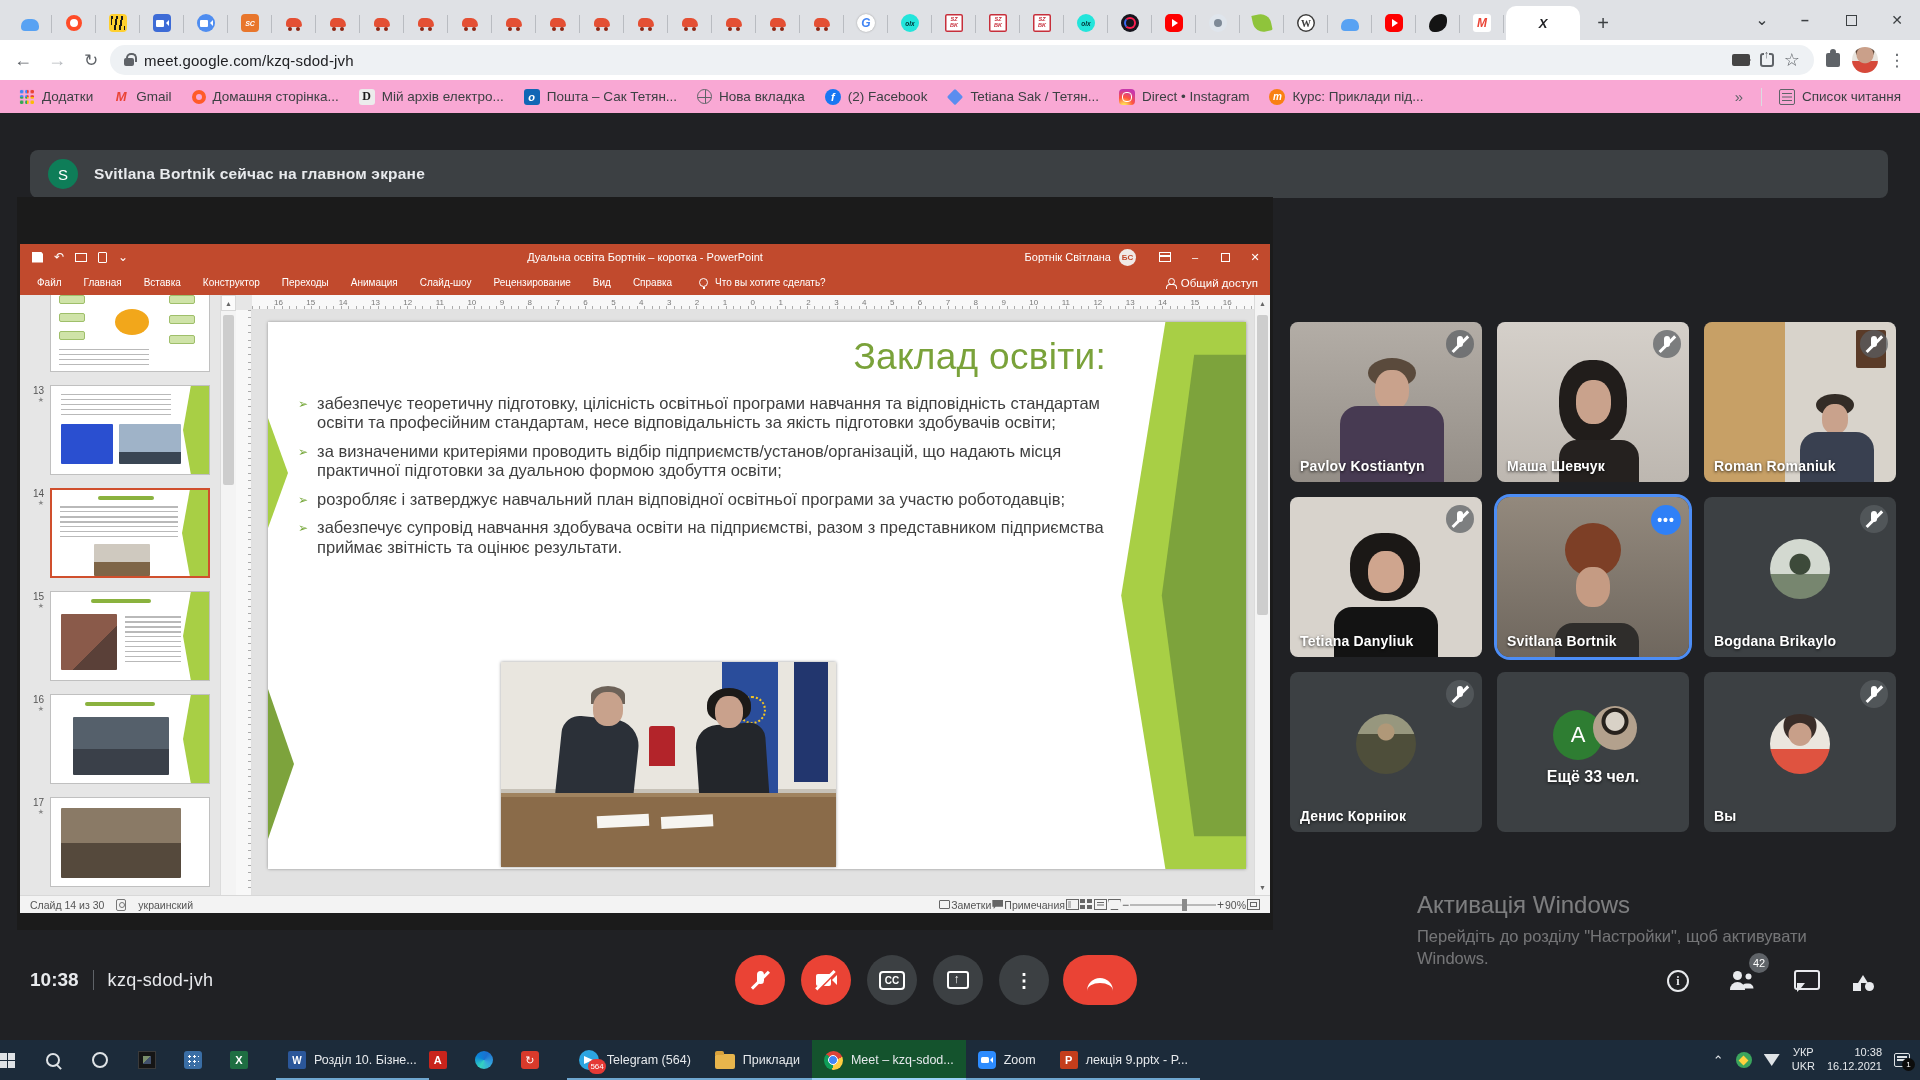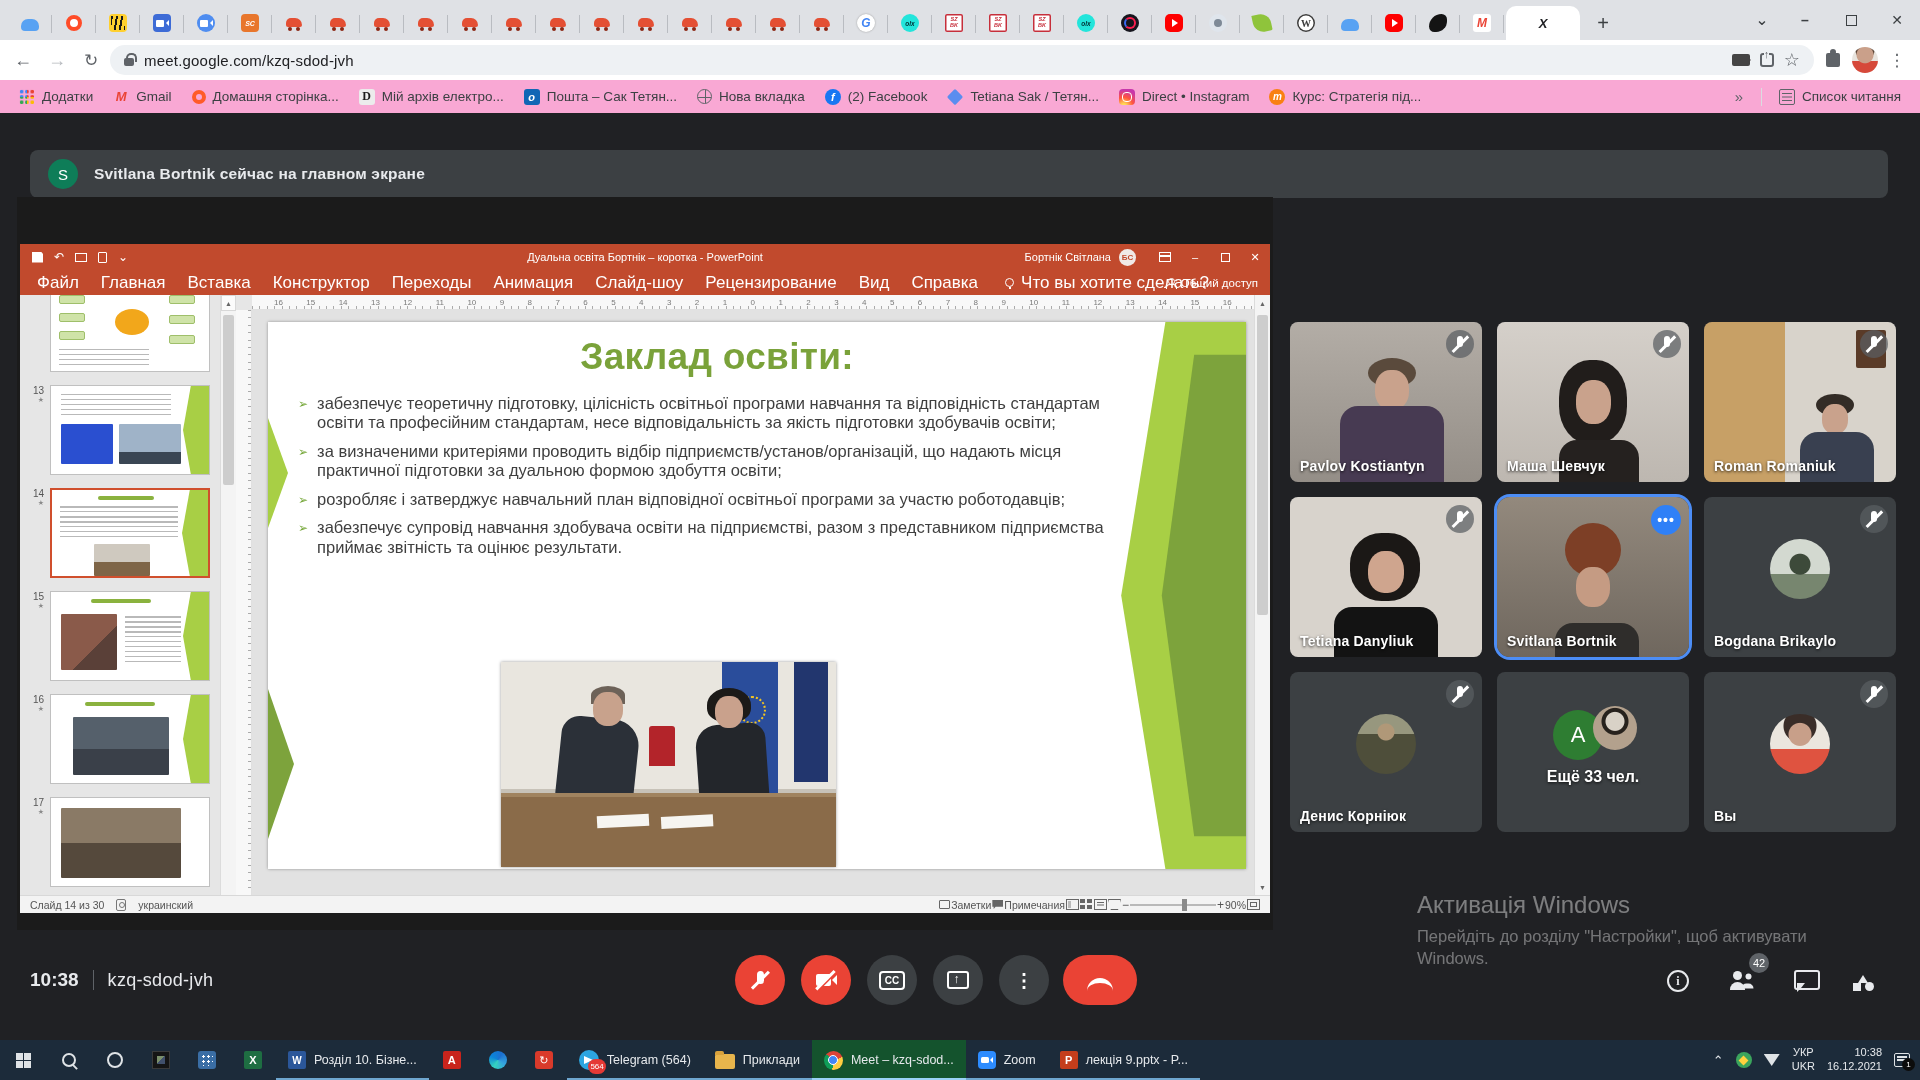--- a/index.html
+++ b/index.html
@@ -122,21 +122,21 @@
 .q-page{width:9px;height:11px;border:1.5px solid #fff;border-radius:1px}
 .gl-qmore::before{content:"\2304";font-size:12px}
 .ptitle{position:absolute;left:0;right:0;top:0;height:26px;display:flex;align-items:center;justify-content:center;pointer-events:none;font-size:11px}
 .ptright{margin-left:auto;display:flex;align-items:center;height:26px}
 .ptright .uname{font-size:11px;margin-right:8px}
 .ucircle{width:17px;height:17px;border-radius:50%;background:#f0e9e6;color:#c14a2d;font-size:8px;font-weight:bold;display:grid;place-items:center;margin-right:14px}
 .pwb{width:30px;height:26px;display:grid;place-items:center;font-size:11px}
 .ribicon{width:12px;height:10px;border:1.5px solid #fff;position:relative}
 .ribicon::before{content:"";position:absolute;left:0;right:0;top:2px;height:1.5px;background:#fff}
 .prest{width:9px;height:9px;border:1.5px solid #fff}
-.ppt-menu{position:absolute;left:0;right:0;top:26px;height:25px;background:#c14a2d;display:flex;align-items:center;color:#fff;font-size:17px;padding-left:6px}
+.ppt-menu{position:absolute;left:0;right:0;top:26px;height:25px;background:#c14a2d;display:flex;align-items:center;color:#fff;font-size:10px;padding-left:6px}
 .mtab{padding:0 11px;height:25px;display:flex;align-items:center}
 .tellme{display:flex;align-items:center;gap:7px;margin-left:16px}
 .bulb{width:9px;height:9px;border:1.5px solid #fff;border-radius:50%;position:relative}
 .bulb::after{content:"";position:absolute;left:2.5px;bottom:-3px;width:2px;height:2.5px;background:#fff}
 .sharebtn{position:absolute;right:12px;top:26px;height:25px;display:flex;align-items:center;gap:6px;color:#fff;font-size:11.5px}
 .shperson{width:9px;height:9px;position:relative}
 .shperson::before{content:"";position:absolute;left:2px;top:0;width:5px;height:5px;border-radius:50%;border:1.3px solid #fff}
 .shperson::after{content:"";position:absolute;left:0;bottom:-2px;width:9px;height:4px;border:1.3px solid #fff;border-radius:4px 4px 0 0;border-bottom:0}
 
 
@@ -170,21 +170,21 @@
 .vsb .dn::before{content:"\25BC"}
 .vsb .vth{position:absolute;left:2px;right:2px;top:20px;height:300px;background:#cdcdcd;border-radius:2px}
 
 
 .canvas{position:absolute;left:232px;top:66px;right:16px;bottom:18px;background:#e2e2e2}
 .slide{position:absolute;left:16px;top:12px;width:978px;height:547px;background:#fff;box-shadow:0 0 3px rgba(0,0,0,.35);overflow:hidden}
 .dec-r-lime{position:absolute;right:0;top:0;bottom:0;width:130px;background:#a8cf45;clip-path:polygon(100% 0,38% 0,4% 50%,38% 100%,100% 100%)}
 .dec-r-olive{position:absolute;right:0;top:0;bottom:0;width:108px;background:#7da33c;clip-path:polygon(100% 6%,52% 6%,22% 50%,52% 94%,100% 94%)}
 .dec-l1{position:absolute;left:0;top:96px;width:20px;height:110px;background:#a8cf45;clip-path:polygon(0 0,100% 50%,0 100%)}
 .dec-l2{position:absolute;left:0;bottom:30px;width:26px;height:150px;background:#7da33c;clip-path:polygon(0 0,100% 50%,0 100%)}
-.stitle{position:absolute;left:60px;right:140px;top:14px;text-align:center;font-size:37px;font-weight:bold;color:#7aa23a;letter-spacing:.3px}
+.stitle{position:absolute;left:60px;right:140px;top:14px;text-align:right;font-size:37px;font-weight:normal;color:#7aa23a;letter-spacing:.3px}
 .sbullets{position:absolute;left:30px;top:72px;width:838px;font-size:16.5px;line-height:1.18;color:#3f3f3f}
 .sb{display:flex;gap:9px;margin-bottom:9px}
 .sb .mark{color:#76a73a;font-size:12px;padding-top:3px;flex:none}
 .sb .mark::before{content:"\27A2"}
 .sphoto{position:absolute;left:233px;top:340px;width:335px;height:205px;background:#e4e1da;box-shadow:0 0 3px #999;overflow:hidden}
 .ph-wall{position:absolute;inset:0;background:linear-gradient(180deg,#e9e6df 0 62%,#c7c2b8 62%)}
 .ph-flag-eu{position:absolute;right:58px;top:0;width:56px;height:132px;background:#2a4d9b}
 .ph-flag-eu::before{content:"";position:absolute;left:16px;top:34px;width:24px;height:24px;border-radius:50%;border:2px dotted #f4c521}
 .ph-flag-dk{position:absolute;right:8px;top:0;width:34px;height:120px;background:#22366e}
 .ph-desk{position:absolute;left:0;right:0;bottom:0;height:74px;background:#8a6b49;border-top:4px solid #a0835f}
@@ -297,21 +297,21 @@
 .g-act .sq{position:absolute;left:1px;bottom:1px;width:8px;height:8px;background:#e8eaed}
 .g-act .ci{position:absolute;right:2px;bottom:1px;width:9px;height:9px;border-radius:50%;background:#e8eaed}
 
 
 .winact{position:absolute;left:1417px;top:778px;color:#9aa0a6}
 .winact .wt{font-size:24px;color:rgba(255,255,255,.42);font-weight:normal}
 .winact .wl{font-size:16.5px;color:rgba(255,255,255,.38);margin-top:6px;line-height:1.35}
 
 
 .taskbar{position:absolute;left:0;right:0;bottom:0;height:40px;background:#1c2b3a;display:flex;align-items:stretch;color:#e6e9ec}
-.tb{display:flex;align-items:center;justify-content:center;width:46px;position:relative;flex:none}
+.tb{display:flex;align-items:center;width:46px;position:relative;flex:none}
 .tb.wide{width:auto;padding:0 12px;gap:8px;font-size:12.5px;white-space:nowrap}
 .tb.open{box-shadow:inset 0 -2px 0 #6ea6cf}
 .tb.activeapp{background:#14532d;box-shadow:inset 0 -2px 0 #9ad1f5}
 .ti{position:relative;flex:none}
 .ti-start{width:15px;height:15px;background:
  linear-gradient(#dfe3e6,#dfe3e6) 0 0/7px 7px no-repeat,
  linear-gradient(#dfe3e6,#dfe3e6) 8px 0/7px 7px no-repeat,
  linear-gradient(#dfe3e6,#dfe3e6) 0 8px/7px 7px no-repeat,
  linear-gradient(#dfe3e6,#dfe3e6) 8px 8px/7px 7px no-repeat}
 .ti-search{width:14px;height:14px;border:2px solid #dfe3e6;border-radius:50%}
@@ -528,21 +528,21 @@
     <div class="bm">
         <i class="bi bi-diamond"></i>
         <span>Tetiana Sak / Тетян...</span>
       </div>
     <div class="bm">
         <i class="bi bi-insta"></i>
         <span>Direct • Instagram</span>
       </div>
     <div class="bm">
         <i class="bi bi-moodle"></i>
-        <span>Курс: Стратегія під...</span>
+        <span>Курс: Приклади під...</span>
       </div>
     <div class="bm-overflow">»</div>
     <div class="bm-divider"></div>
     <div class="bm">
         <i class="bi bi-rlist"></i>
         <span>Список читання</span>
       </div>
   </div>
 
   <div class="meet">

